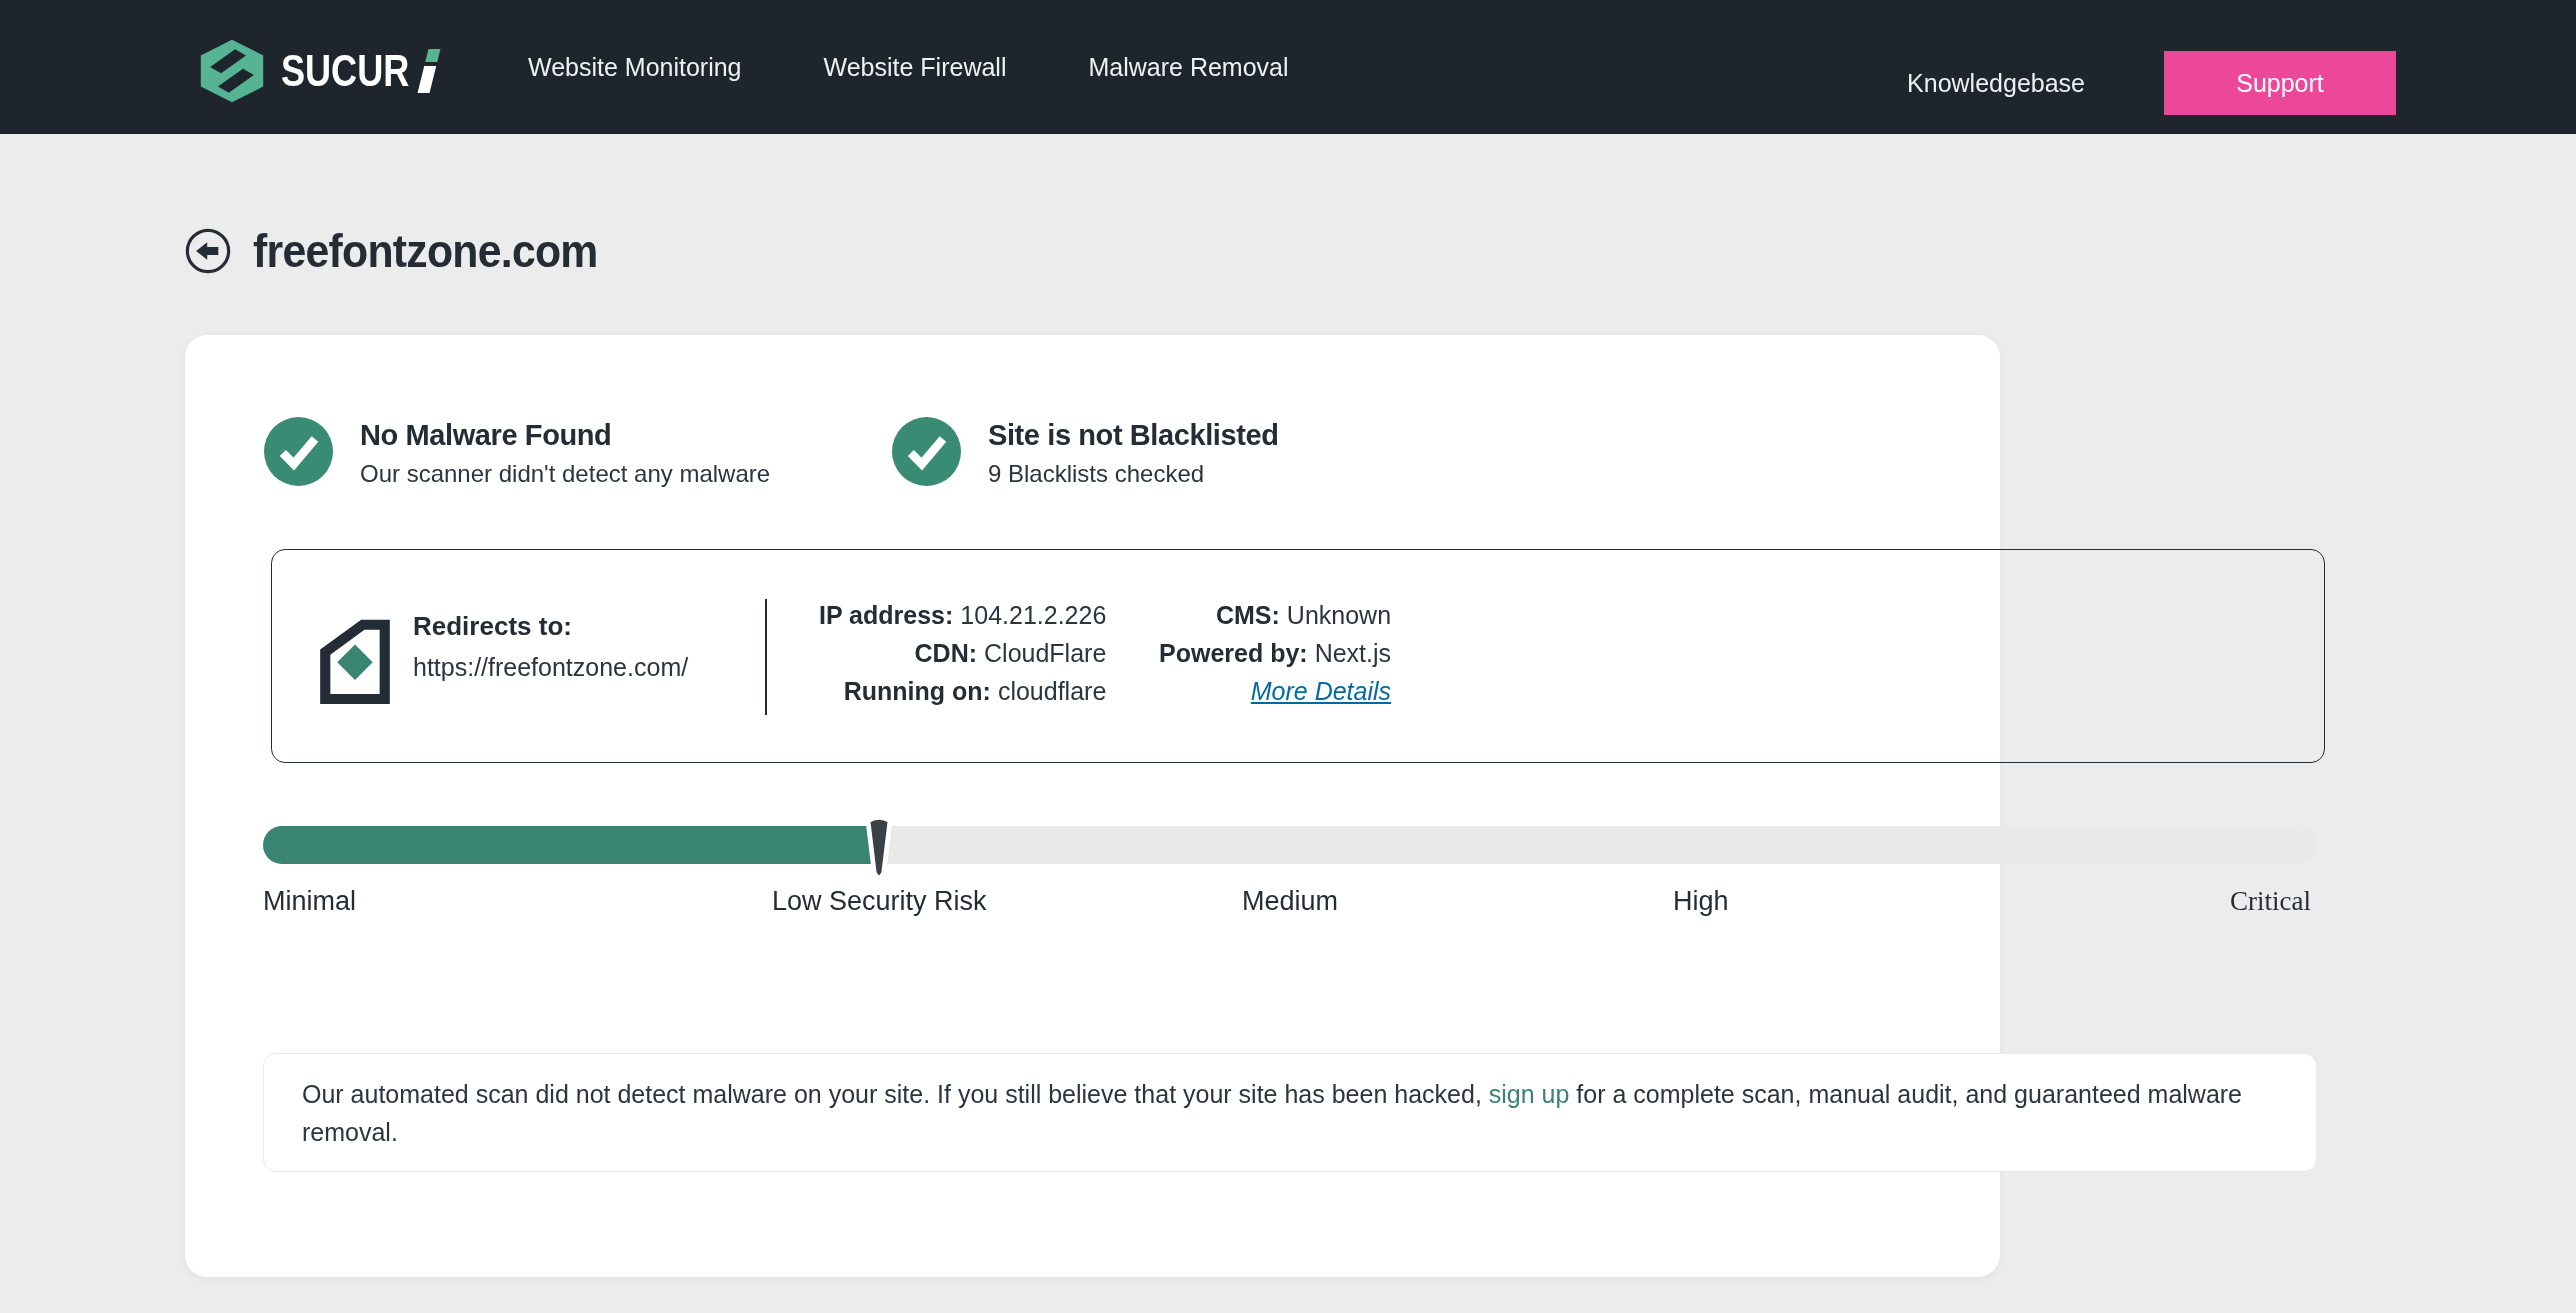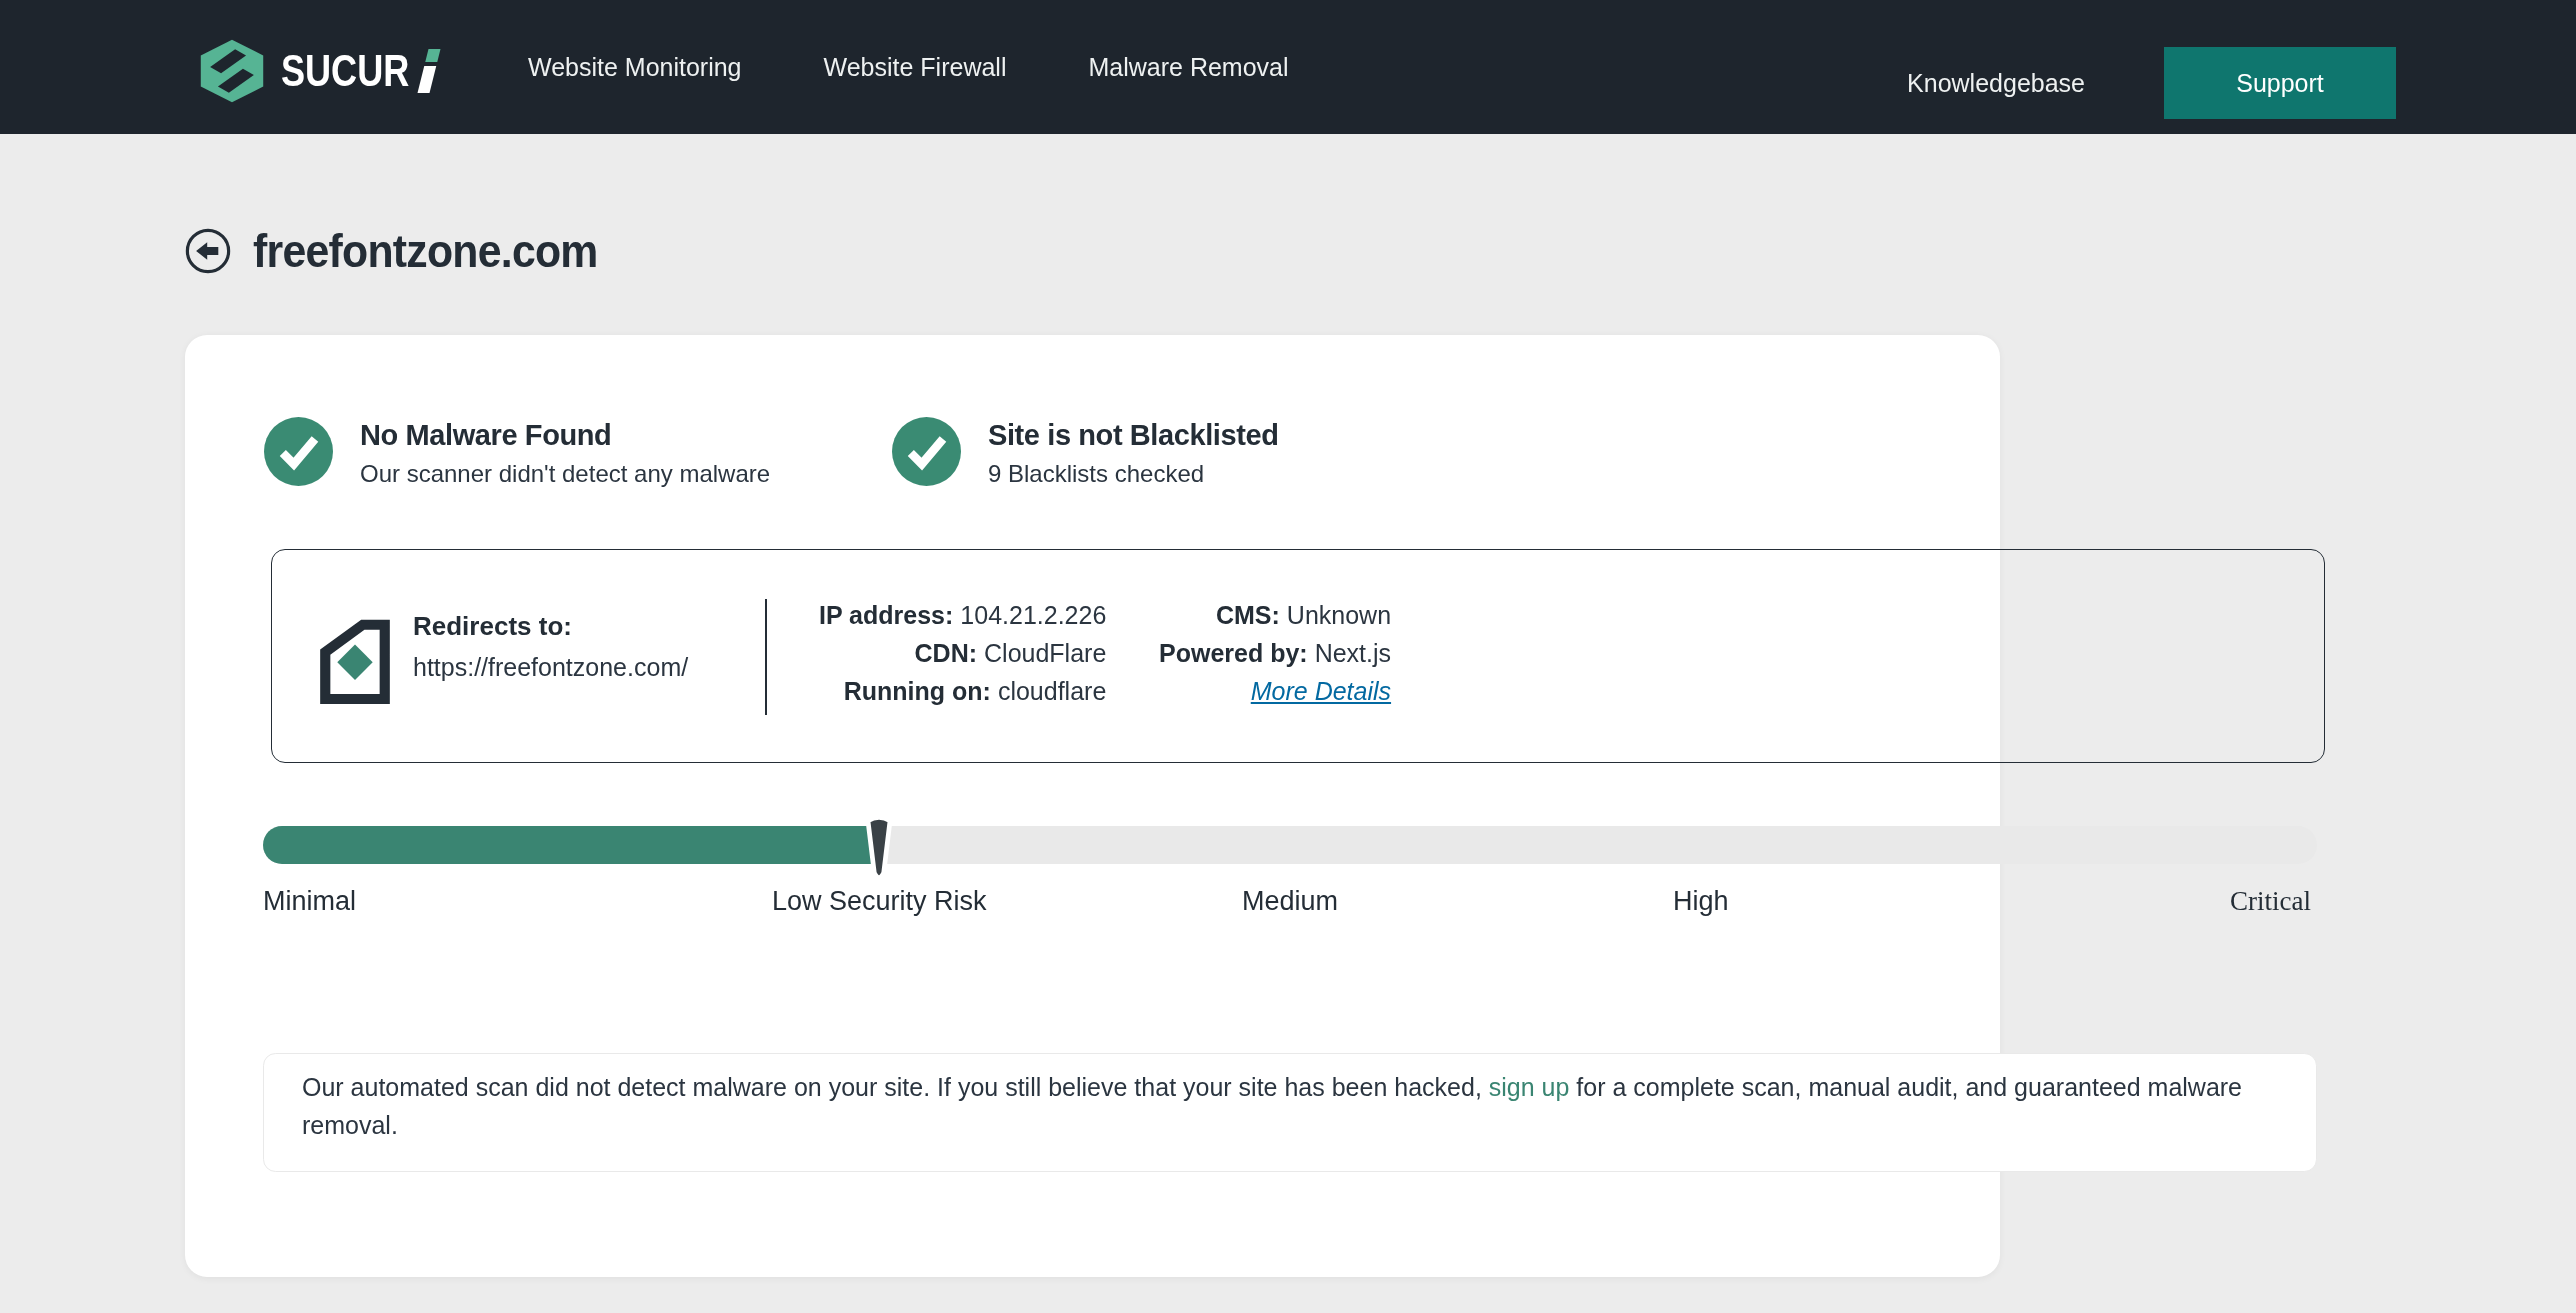--- a/index.html
+++ b/index.html
@@ -24,21 +24,21 @@
     transform:scaleX(0.82); transform-origin:0 50%; line-height:64px;
   }
   .logo-i { position:relative; width:12.6px; height:44px; margin-left:-14px; transform:skewX(-14deg); }
   .logo-i .i-top { position:absolute; left:0; top:0; width:11.8px; height:12.6px; background:#56b494; }
   .logo-i .i-bar { position:absolute; left:0; top:16.5px; width:11.8px; height:27.5px; background:#ffffff; }
   .nav-links { position:absolute; left:528px; top:0; height:134px; display:flex; align-items:center; gap:82px;text-align:right; }
   .nav-link { color:#eef1f1; font-size:25px; cursor:pointer; white-space:nowrap; }
   .nav-right { position:absolute; right:180px; top:16px; height:134px; display:flex; align-items:center; }
   .kb-link { color:#eef1f1; font-size:25px; margin-right:79px; cursor:pointer; }
   .support-btn {
-    width:232px; height:72px; background:#0f766e; color:#ffffff; font-size:25px;
+    width:232px; height:64px; background:#ec4899; color:#ffffff; font-size:25px;
     border:none; cursor:pointer; display:flex; align-items:center; justify-content:center;
     font-family:"Liberation Sans", sans-serif;
   }
   
   .title-row { position:absolute; left:185px; top:224px; display:flex; align-items:center; }
   .back-btn { width:46px; height:46px; cursor:pointer; }
   .page-title {
     margin-left:22px; font-size:46px; font-weight:bold; color:#242d36;
     letter-spacing:-0.8px; transform:scaleX(0.93); transform-origin:0 50%;
   }
@@ -83,21 +83,21 @@
   .risk-label { position:absolute; white-space:nowrap; }
   .rl-0 { left:0; }
   .rl-1 { left:30%; transform:translateX(-50%); }
   .rl-2 { left:50%; transform:translateX(-50%); }
   .rl-3 { left:70%; transform:translateX(-50%); }
   .rl-4 { right:6px;font-family:Liberation Serif, serif; }
   
   .note-box {
     position:absolute; left:78px; top:718px; width:2054px; height:119px;
     background:#ffffff; border:1.6px solid #e9e9e9; border-radius:12.6px;
-    padding:14px 38px 0 38px;
+    padding:21px 38px 0 38px;
   }
   .note-text { font-size:25px; line-height:38px; color:#2b3540; max-width:1948px; }
   .note-link { color:#3a8572; cursor:pointer; }
 </style>
 </head>
 <body>
 
 <div class="navbar">
   <div class="logo">
     <svg width="72" height="64" viewBox="0 0 92 82">

